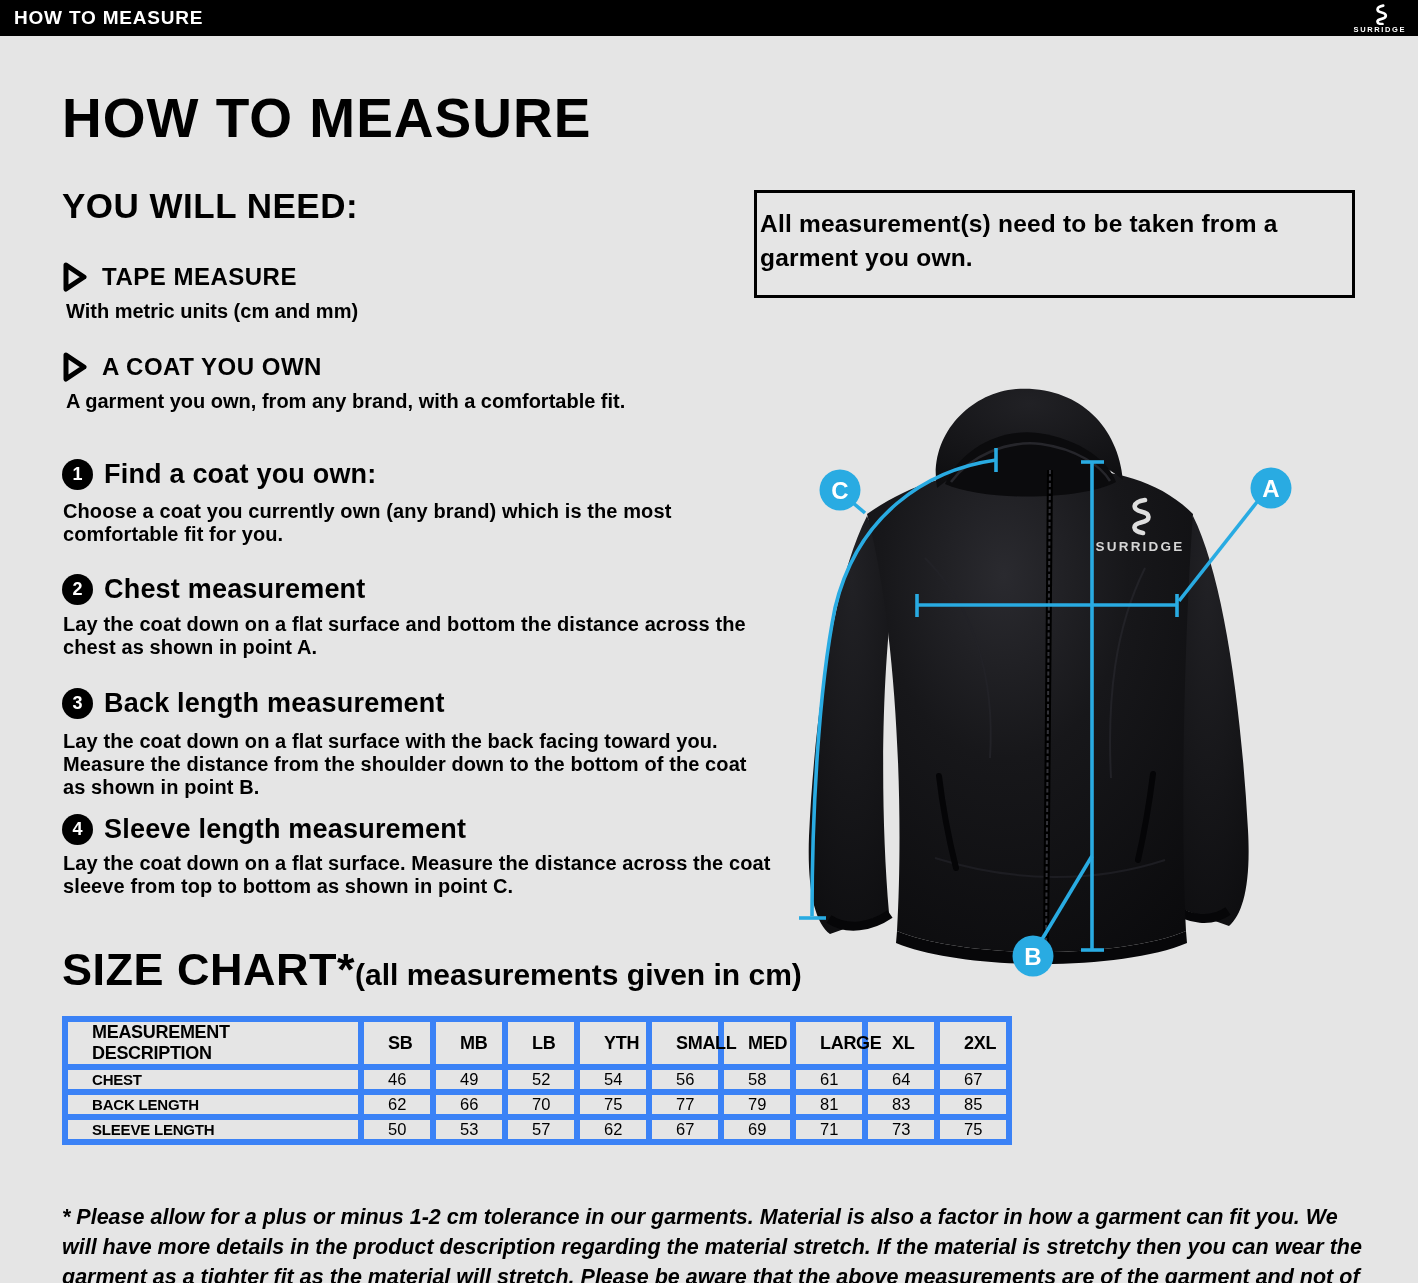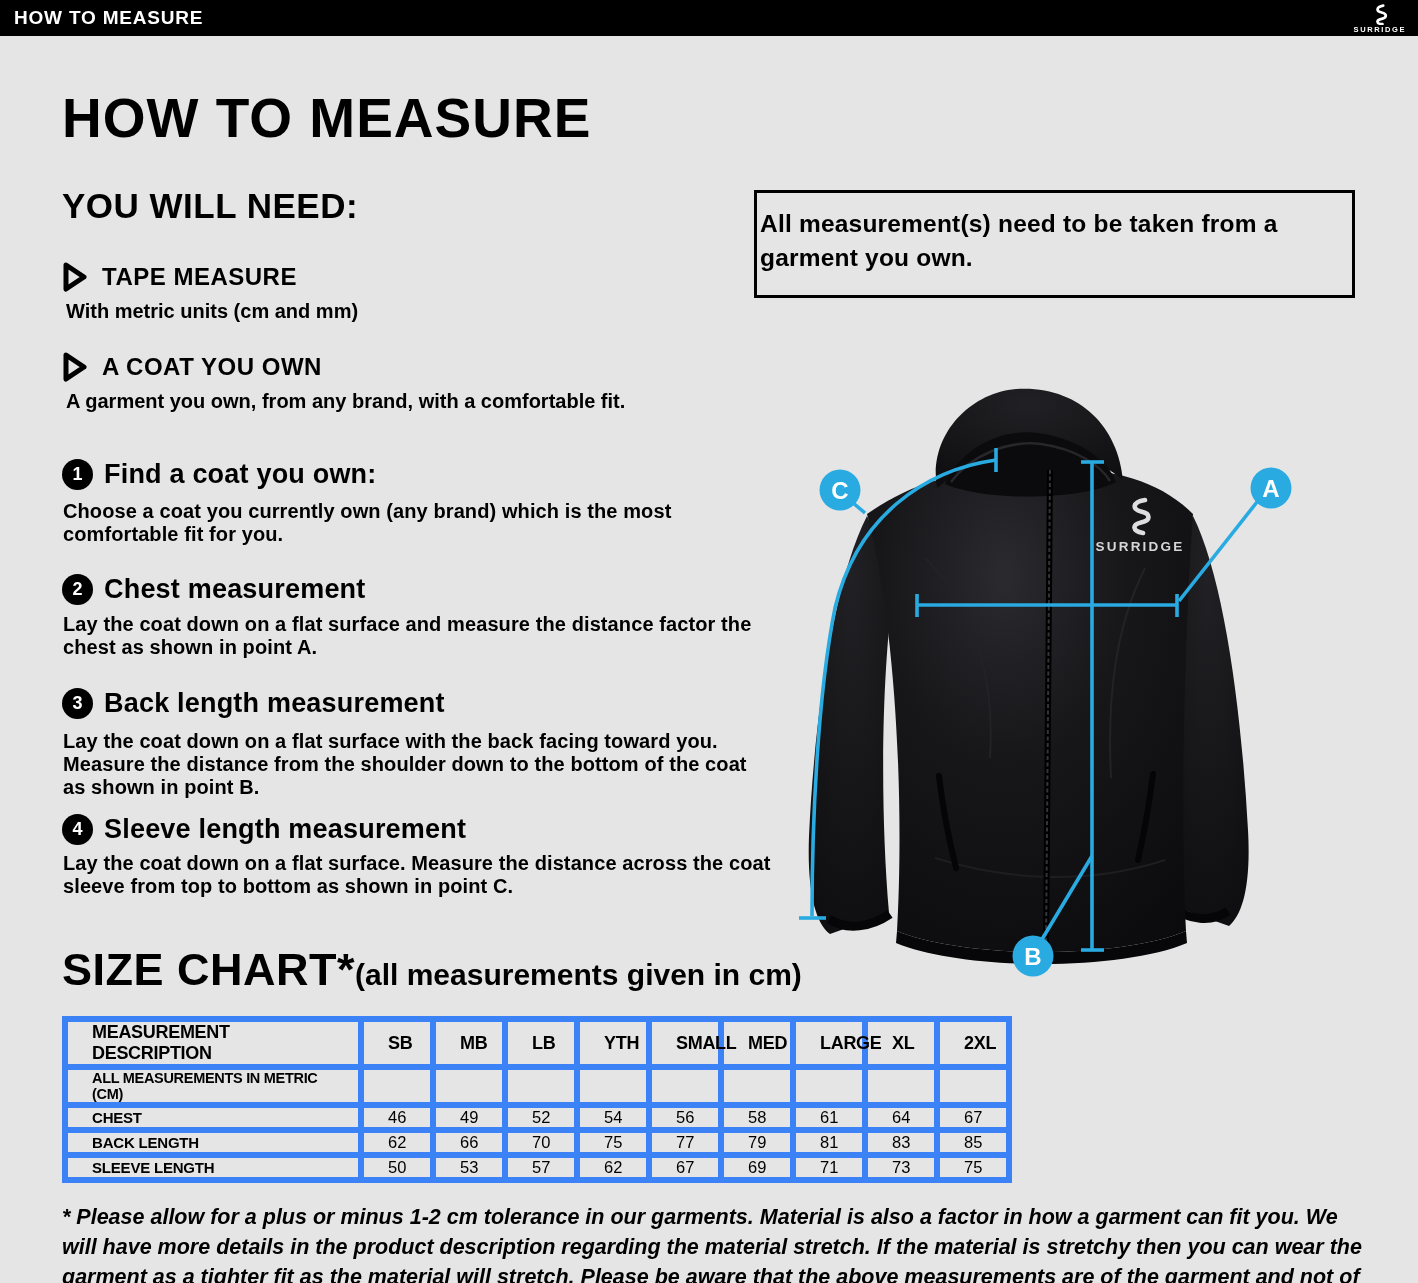--- a/index.html
+++ b/index.html
@@ -84,21 +84,21 @@
   <div class="step-head" style="top:459px;">
     <span class="step-num">1</span>
     <span class="step-title">Find a coat you own:</span>
   </div>
   <div class="step-body" style="top:500px;">Choose a coat you currently own (any brand) which is the most comfortable fit for you.</div>
 
   <div class="step-head" style="top:574px;">
     <span class="step-num">2</span>
     <span class="step-title">Chest measurement</span>
   </div>
-  <div class="step-body" style="top:613px;">Lay the coat down on a flat surface and measure the distance factor the chest as shown in point A.</div>
+  <div class="step-body" style="top:613px;">Lay the coat down on a flat surface and bottom the distance across the chest as shown in point A.</div>
 
   <div class="step-head" style="top:688px;">
     <span class="step-num">3</span>
     <span class="step-title">Back length measurement</span>
   </div>
   <div class="step-body" style="top:730px;">Lay the coat down on a flat surface with the back facing toward you. Measure the distance from the shoulder down to the bottom of the coat as shown in point B.</div>
 
   <div class="step-head" style="top:814px;">
     <span class="step-num">4</span>
     <span class="step-title">Sleeve length measurement</span>
@@ -203,32 +203,20 @@
       <th>MB</th>
       <th>LB</th>
       <th>YTH</th>
       <th>SMALL</th>
       <th>MED</th>
       <th>LARGE</th>
       <th>XL</th>
       <th>2XL</th>
     </tr>
     <tr>
-      <td class="metric-note">ALL MEASUREMENTS IN METRIC (CM)</td>
-      <td></td>
-          <td></td>
-          <td></td>
-          <td></td>
-          <td></td>
-          <td></td>
-          <td></td>
-          <td></td>
-          <td></td>
-    </tr>
-    <tr>
       <td class="row-label">CHEST</td>
       <td class="val">46</td>
       <td class="val">49</td>
       <td class="val">52</td>
       <td class="val">54</td>
       <td class="val">56</td>
       <td class="val">58</td>
       <td class="val">61</td>
       <td class="val">64</td>
       <td class="val">67</td>

